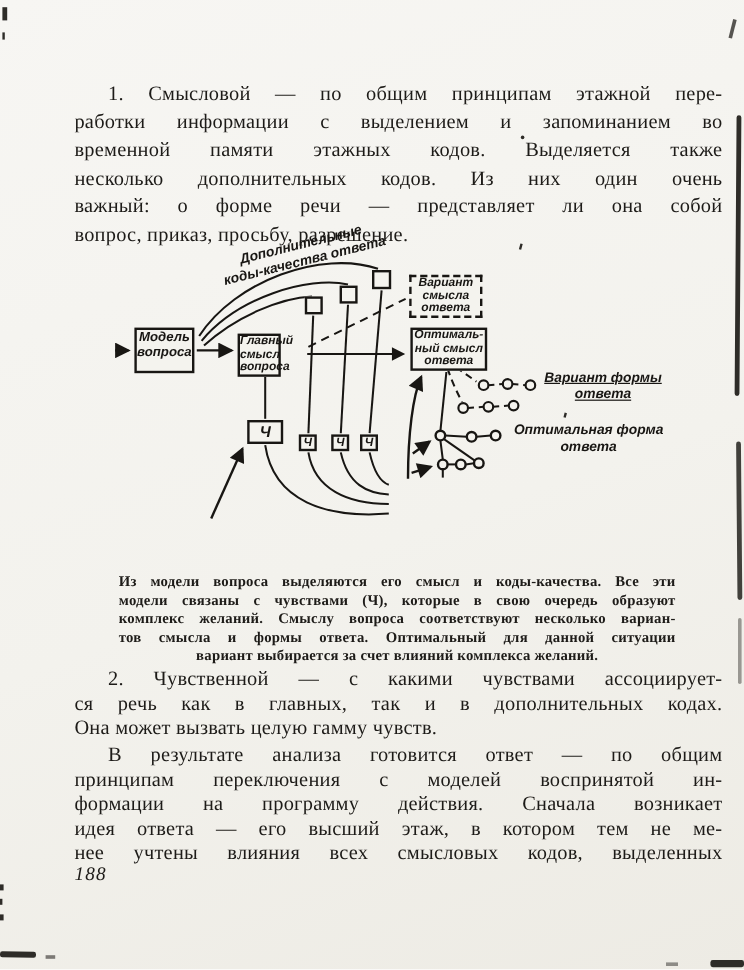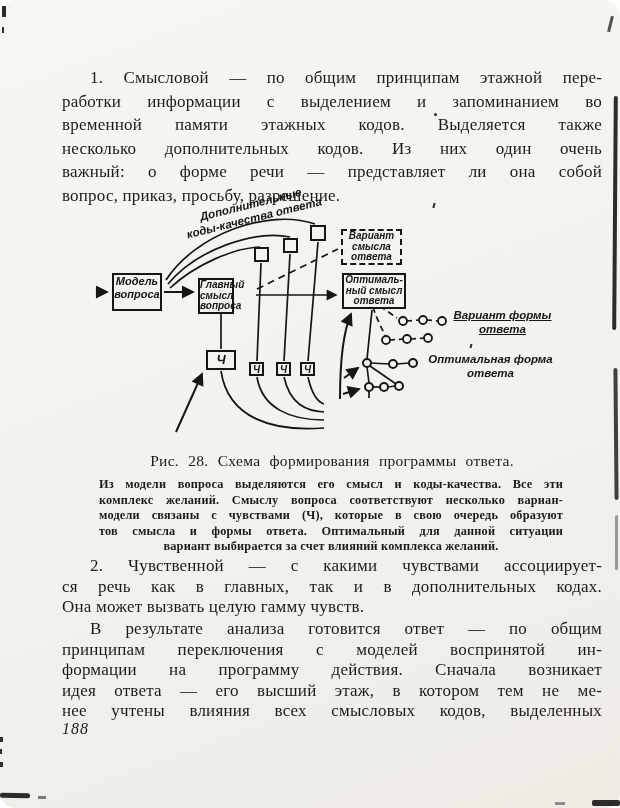--- a/index.html
+++ b/index.html
@@ -1,20 +1,20 @@
 <!DOCTYPE html>
 <html><head>
 <meta charset="utf-8">
 <style>
   html,body{margin:0;padding:0;}
   body{width:620px;height:808px;overflow:hidden;
        font-family:"Liberation Serif", serif;}
   #page{position:relative;width:620px;height:808px;
         background:linear-gradient(160deg,#f7f6f3 0%,#f3f2ed 55%,#edebe4 100%);
-        color:#1d1b18;border-radius:16px;}
+        color:#1d1b18;}
   
   .textblock{position:absolute;left:62px;width:540px;}
   .line{font-size:17px;line-height:23.6px;text-align:justify;text-align-last:justify;
         letter-spacing:0.2px;}
   .line.lastline{text-align-last:left;}
   .line.indent{text-indent:28px;}
   .p23 .line{line-height:20.5px;}
   
   #caption{position:absolute;left:62px;top:452px;width:540px;text-align:center;
            font-size:15.5px;word-spacing:5px;letter-spacing:0.3px;}
@@ -166,26 +166,25 @@
     <div class="dlabel" style="left:440px;top:117px;width:125px;font-size:11.5px;line-height:13.5px;text-decoration:underline;">
       <div>Вариант формы</div>
       <div>ответа</div>
     </div>
     <div class="dlabel" style="left:418px;top:161px;width:145px;font-size:11.5px;line-height:13.5px;">
       <div>Оптимальная форма</div>
       <div>ответа</div>
     </div>
   </div>
 
-  <div id="caption">Рис. 28. Схема формирования программы ответа.</div>
 
   <div id="fignote">
     <div class="nline">Из модели вопроса выделяются его смысл и коды-качества. Все эти</div>
+    <div class="nline">модели связаны с чувствами (Ч), которые в свою очередь образуют</div>
     <div class="nline">комплекс желаний. Смыслу вопроса соответствуют несколько вариан-</div>
-    <div class="nline">модели связаны с чувствами (Ч), которые в свою очередь образуют</div>
     <div class="nline">тов смысла и формы ответа. Оптимальный для данной ситуации</div>
     <div class="nline centerlast">вариант выбирается за счет влияний комплекса желаний.</div>
   </div>
 
   <div class="textblock p23" style="top:556px;">
     <div class="line indent">2. Чувственной — с какими чувствами ассоциирует-</div>
     <div class="line">ся речь как в главных, так и в дополнительных кодах.</div>
     <div class="line lastline">Она может вызвать целую гамму чувств.</div>
   </div>
 

